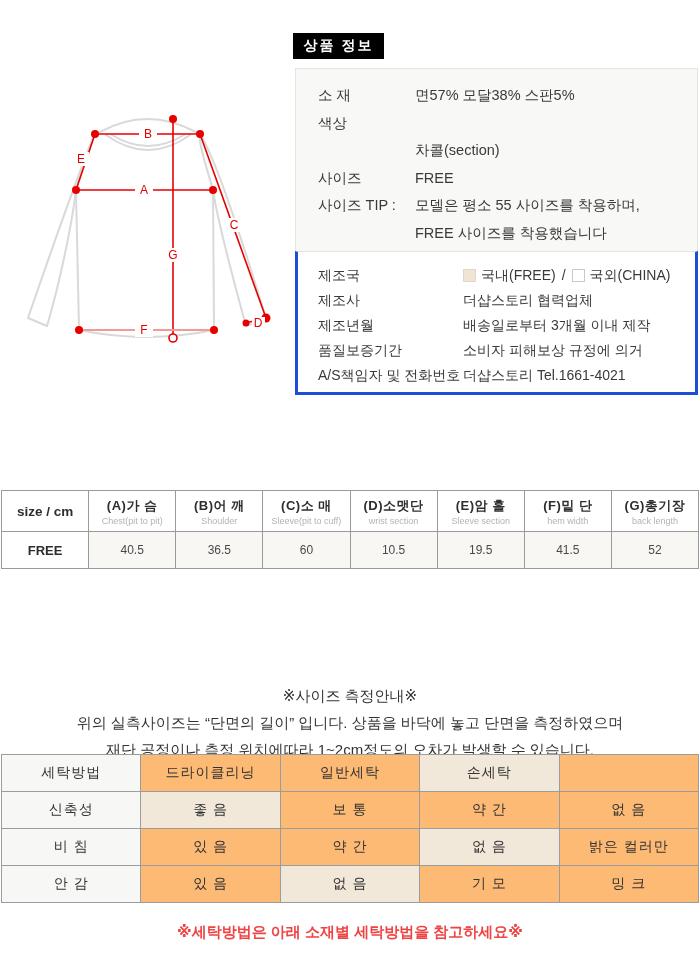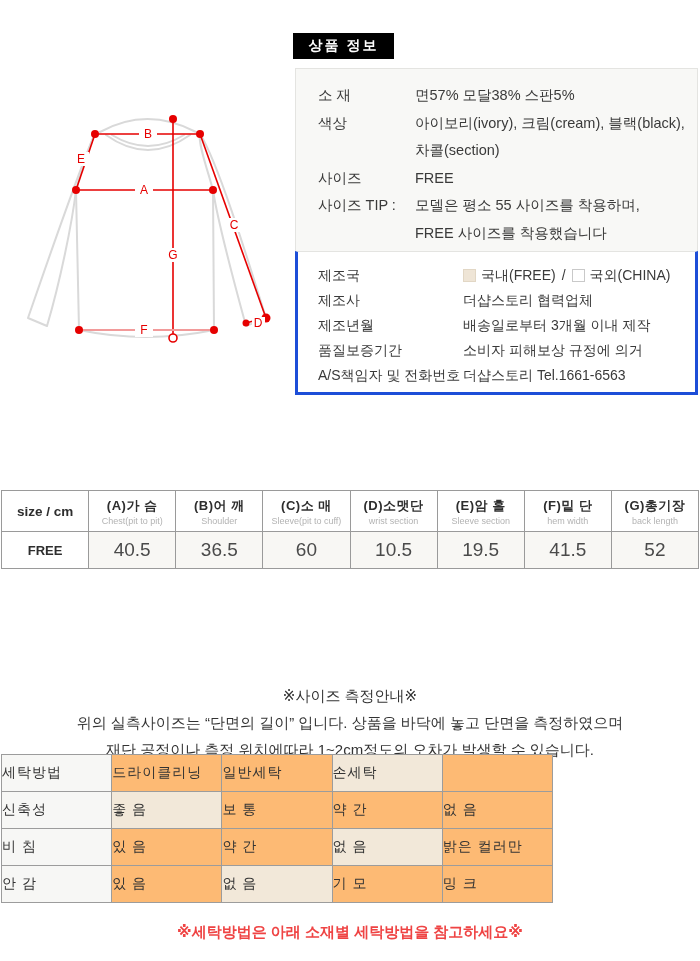--- a/index.html
+++ b/index.html
@@ -3,21 +3,21 @@
 <meta charset="utf-8">
 <style>
   * { margin:0; padding:0; box-sizing:border-box; }
   html,body { background:#fff; }
   body {
     width:700px; height:961px; position:relative; overflow:hidden;
     font-family:"Liberation Sans","DejaVu Sans",sans-serif; color:#333;
   }
   
   .badge {
-    position:absolute; left:293px; top:33px; width:101px; height:26px;
+    position:absolute; left:293px; top:33px; width:91px; height:26px;
     background:#000; color:#fff; font-size:14px; font-weight:700;
     letter-spacing:2px; display:flex; align-items:center; justify-content:center;
   }
   
   .diagram { position:absolute; left:20px; top:90px; }
   .garment path { fill:none; stroke:#d9d9d9; stroke-width:2; stroke-linecap:round; stroke-linejoin:round; }
   .mline { stroke:#e60000; stroke-width:1.6; }
   .mline-light { stroke:#f29a9a; stroke-width:2; }
   .mdot { fill:#e60000; }
   .mdot-open { fill:#fff; stroke:#e60000; stroke-width:1.6; }
@@ -45,28 +45,28 @@
   
   .size-table {
     position:absolute; left:1px; top:490px; width:698px;
     border-collapse:collapse; table-layout:fixed; text-align:center;
   }
   .size-table th, .size-table td { border:1px solid #9a9a9a;margin-top:32px; }
   .size-table th { height:41px; background:#fff; font-weight:400; vertical-align:middle; }
   .size-table th .t { display:block; font-size:13px; font-weight:700; color:#2e2e2e; letter-spacing:0.5px; }
   .size-table th .s { display:block; font-size:9px; color:#b3b3b3; margin-top:1px; }
   .size-table th.first { font-size:13.5px; font-weight:700; color:#2e2e2e; }
-  .size-table td { height:37px; background:#f8f7f4; font-size:19px; color:#4a4a4a; }
+  .size-table td { height:37px; background:#f8f7f4; font-size:12px; color:#4a4a4a; }
   .size-table td.first { background:#fff; font-size:13px; font-weight:700; color:#2e2e2e; }
   
   .notice { position:absolute; left:0; top:648px; width:700px; text-align:center; font-size:15px; color:#333; line-height:27px;margin-top:34px; }
   
   .wash-table {
-    position:absolute; left:1px; top:754px; width:552px;
-    border-collapse:collapse; table-layout:fixed; 
+    position:absolute; left:1px; top:754px; width:698px;
+    border-collapse:collapse; table-layout:fixed; text-align:center;
   }
   .wash-table td { border:1px solid #9c9c9c; height:37px; background:#fdba74; font-size:14px; color:#333; letter-spacing:1px; }
   .wash-table td.col0 { background:#f7f7f5; }
   .wash-table td.hl { background:#f2e8d9; }
   
   .footer-note { position:absolute; left:0; top:923px; width:700px; text-align:center; font-size:15px; font-weight:700; color:#ef4444; }
 </style>
 </head>
 <body>
 
@@ -142,21 +142,20 @@
     </g>
   </svg>
 
   <div class="box-top">
     <div class="irow">
       <span class="lbl">소 재</span>
       <span class="val">면57% 모달38% 스판5%</span>
     </div>
     <div class="irow">
       <span class="lbl">색상</span>
-      <span class="val">아이보리(ivory), 크림(cream), 블랙(black),</span>
     </div>
     <div class="irow">
       <span class="lbl"></span>
       <span class="val">차콜(section)</span>
     </div>
     <div class="irow">
       <span class="lbl">사이즈</span>
       <span class="val">FREE</span>
     </div>
     <div class="irow">
@@ -183,21 +182,21 @@
     <div class="mrow">
       <span class="lbl">제조년월</span>
       <span class="val">배송일로부터 3개월 이내 제작</span>
     </div>
     <div class="mrow">
       <span class="lbl">품질보증기간</span>
       <span class="val">소비자 피해보상 규정에 의거</span>
     </div>
     <div class="mrow">
       <span class="lbl">A/S책임자 및 전화번호</span>
-      <span class="val">더샵스토리 Tel.1661-6563</span>
+      <span class="val">더샵스토리 Tel.1661-4021</span>
     </div>
   </div>
 
   <table class="size-table">
     <tbody>
         <tr>
       <th class="first">size / cm</th>
       <th>
             <span class="t">(A)가 슴</span>
             <span class="s">Chest(pit to pit)</span>

